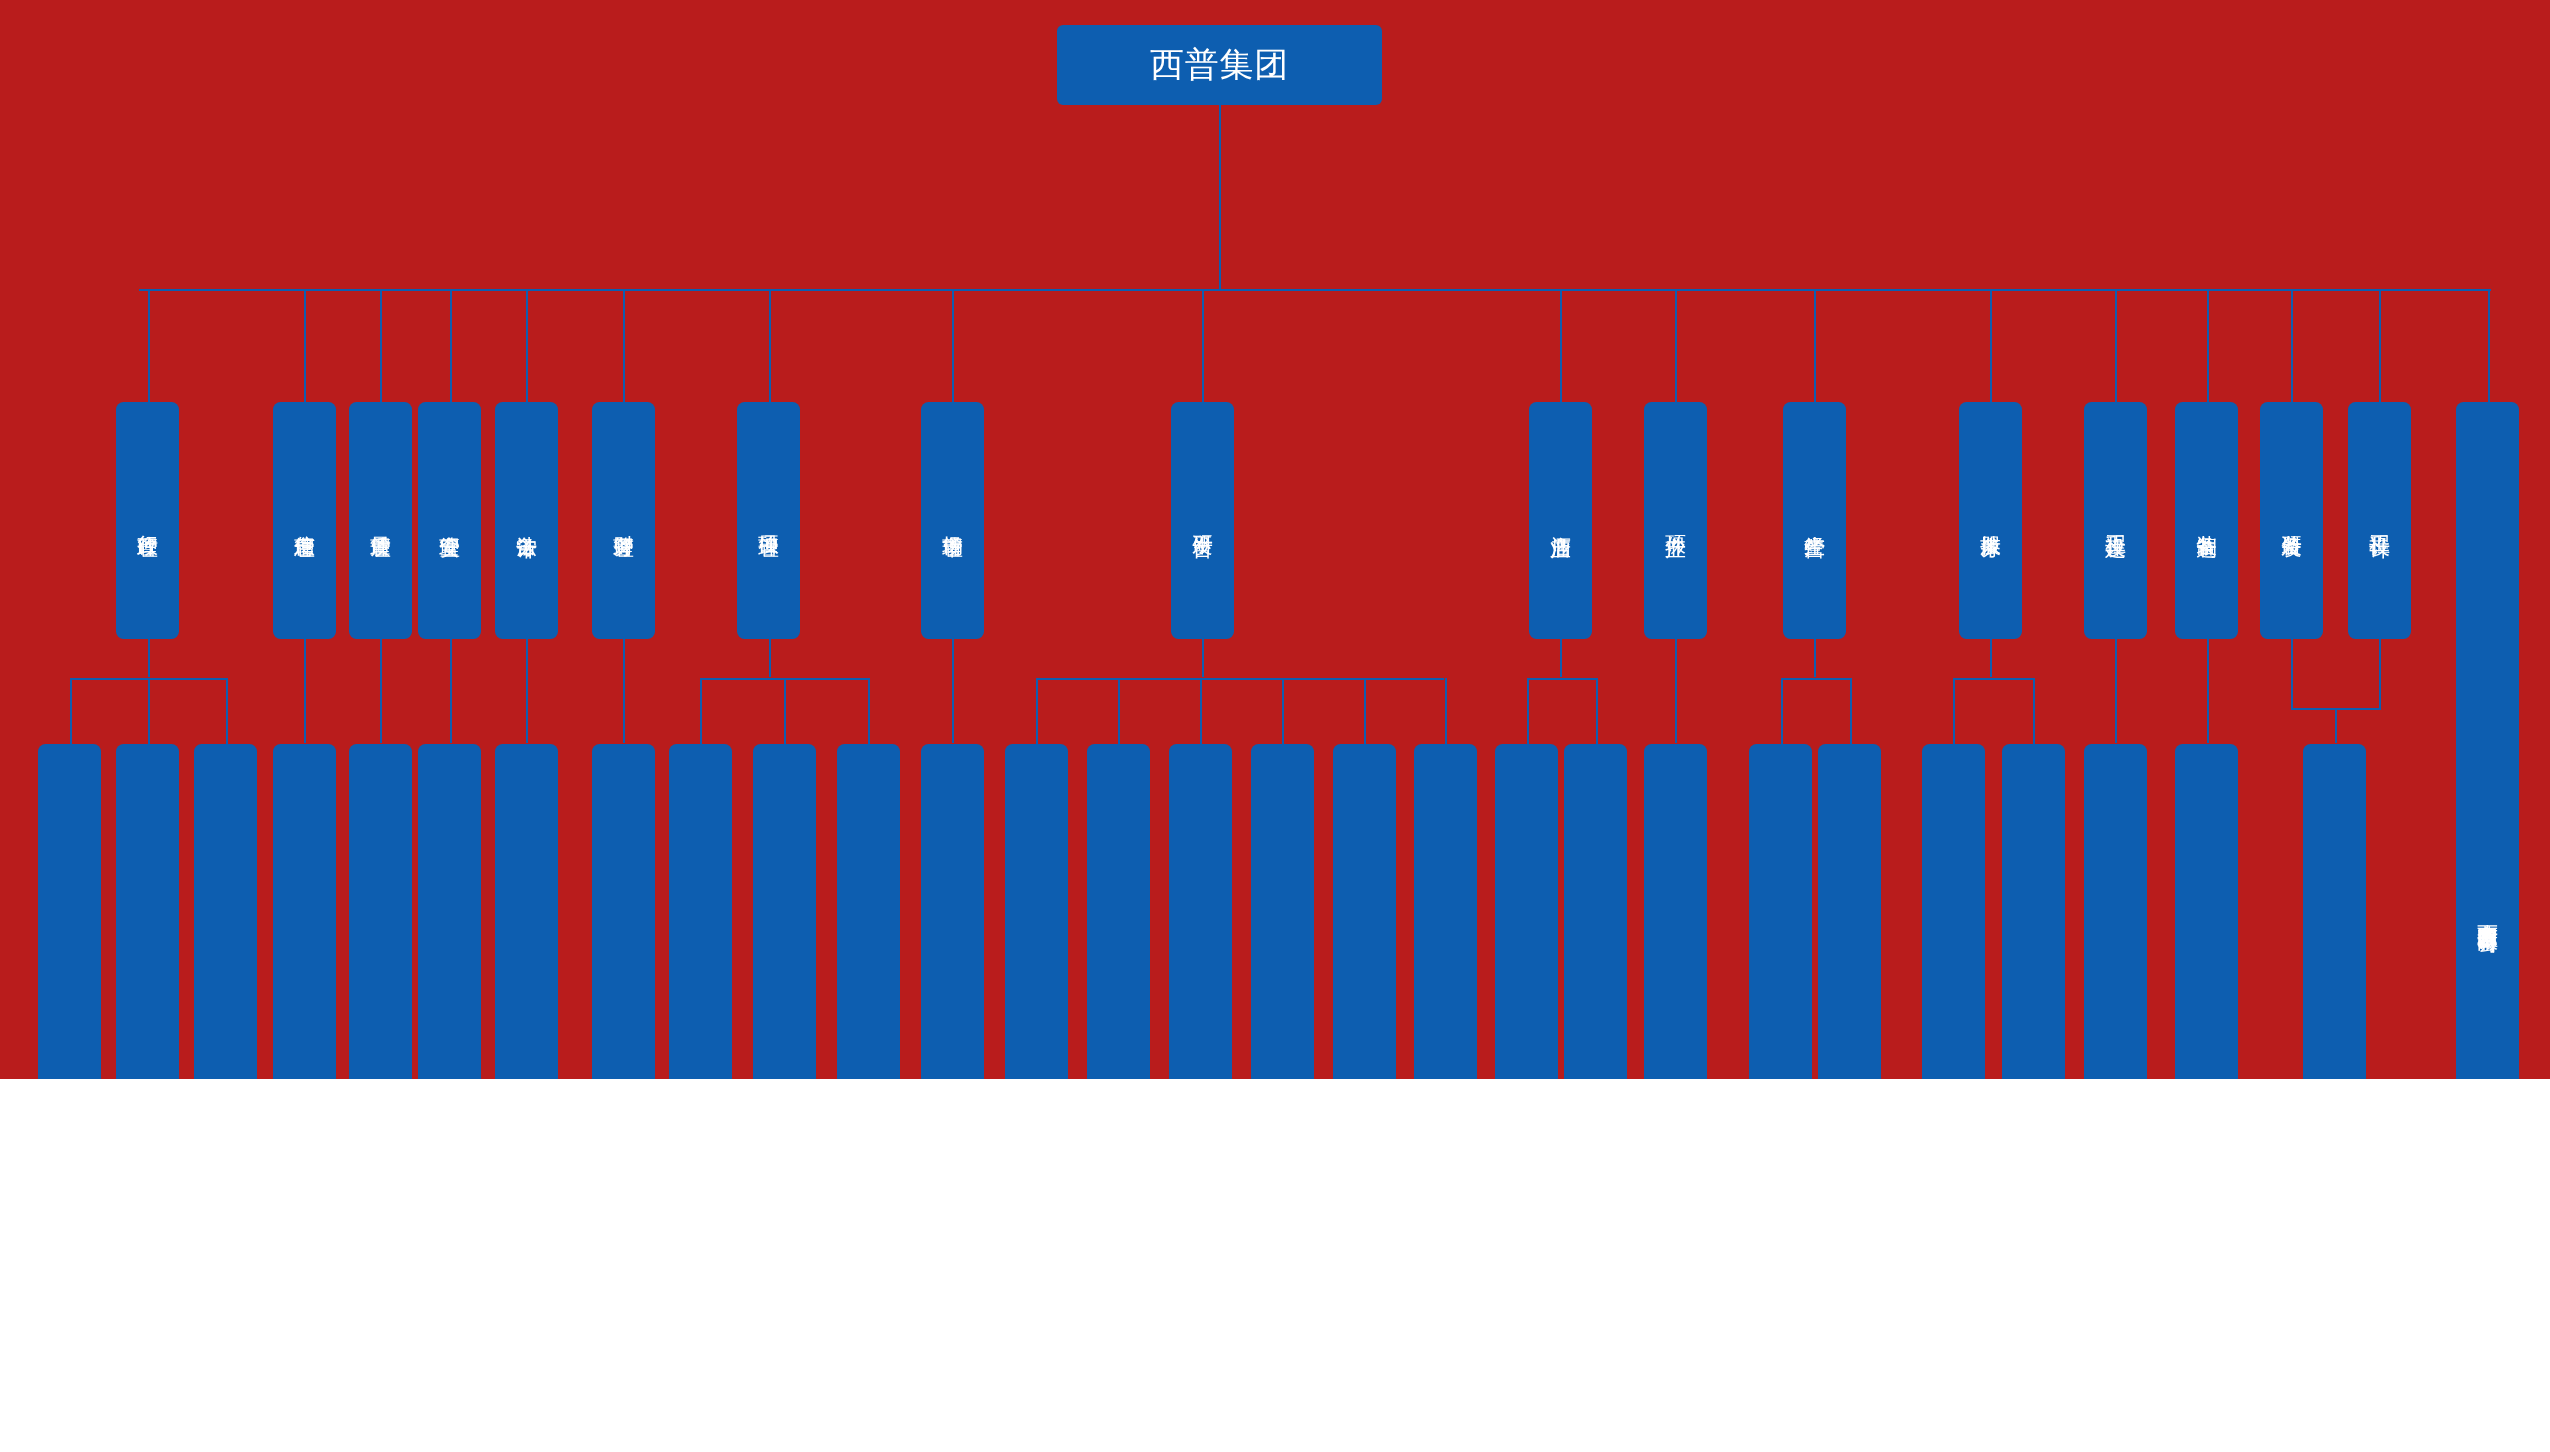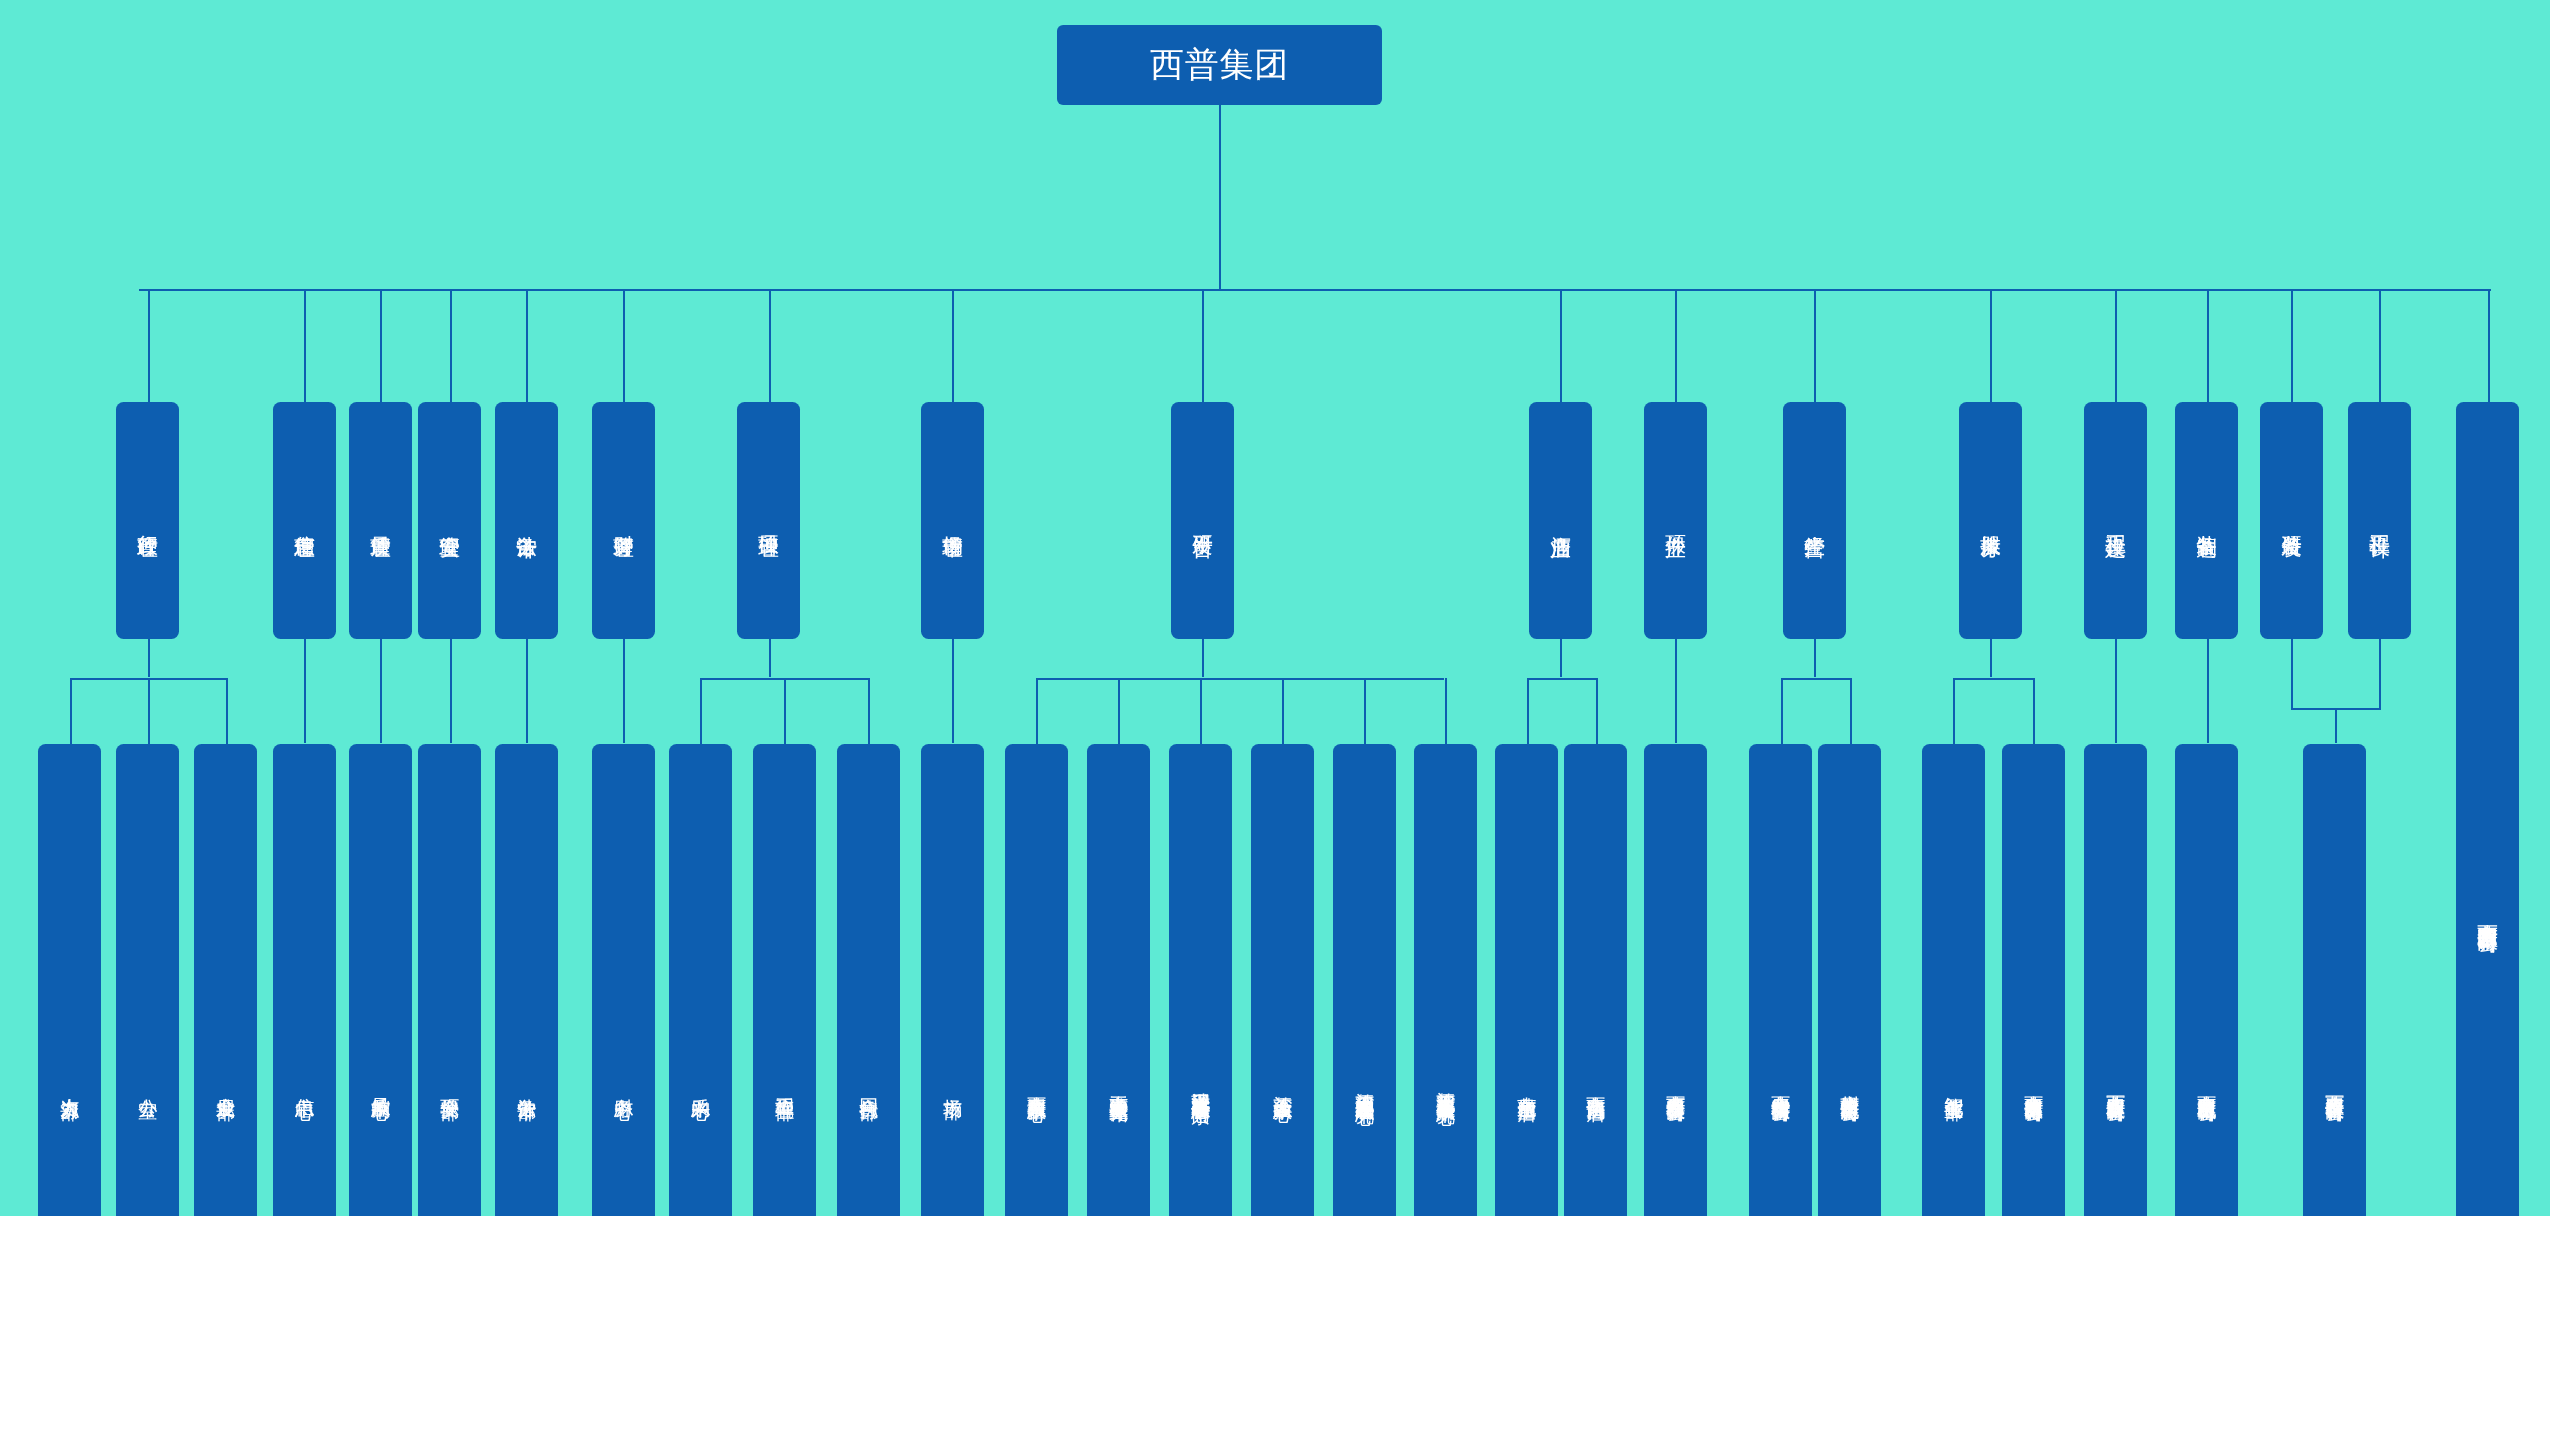--- a/index.html
+++ b/index.html
@@ -6,22 +6,22 @@
     margin: 0;
     padding: 0;
     background: #ffffff;
   }
   body {
     font-family: "Liberation Sans", sans-serif;
   }
   #org-chart {
     position: relative;
     width: 2550px;
-    height: 1216px;
-    background: #5eead4;
+    height: 1079px;
+    background: #b91c1c;
     overflow: hidden;
   }
   .node {
     position: absolute;
     background: #0d5eb0;
     border-radius: 7.6px;
     color: #ffffff;
     box-sizing: border-box;
     display: flex;
     align-items: center;

